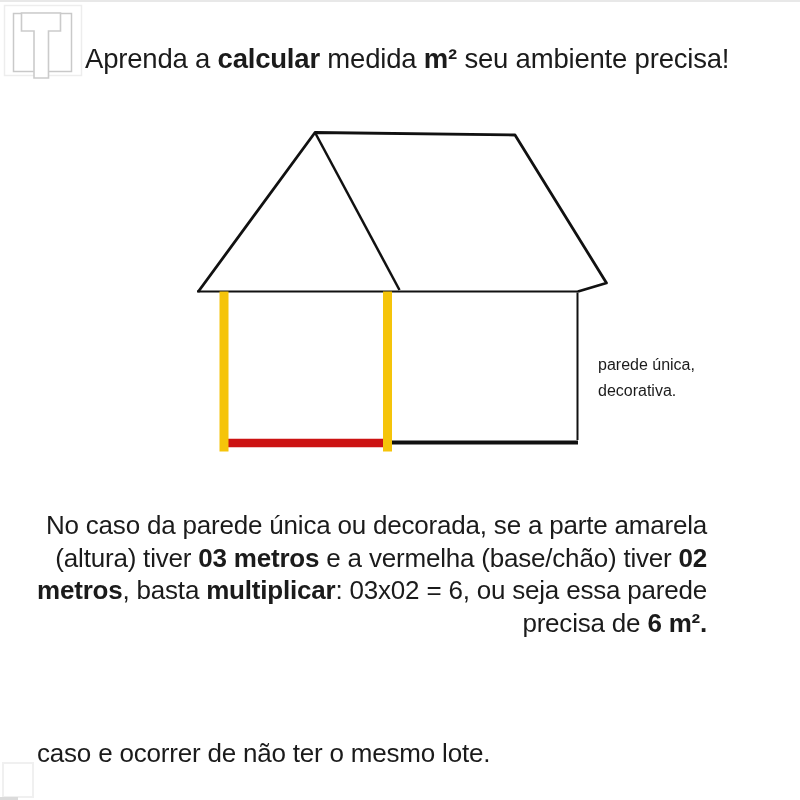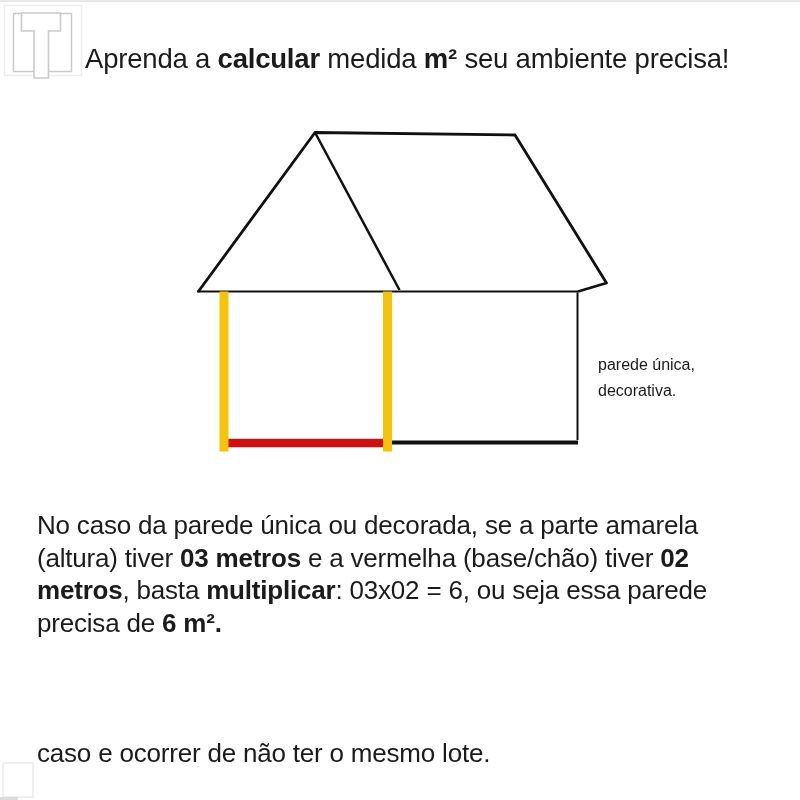--- a/index.html
+++ b/index.html
@@ -53,21 +53,21 @@
 
   
   .para{
     left:37px;
     color:var(--ink,#1d1d1d);
     font-size:26px;
     letter-spacing:-0.2px;
     line-height:32.5px;
     white-space:nowrap;
   }
-  .para1{ top:509px; }
+  .para1{ top:509px;text-align:right; }
   .para2{ top:672px; }
 
   
   .corner-frame{
     left:2px; bottom:2px; width:28px; height:32px;
     border:2px solid #f0f0f0;
   }
   .corner-dash{
     left:0; bottom:0; width:18px; height:3px;
     background:#dbdbdb;

